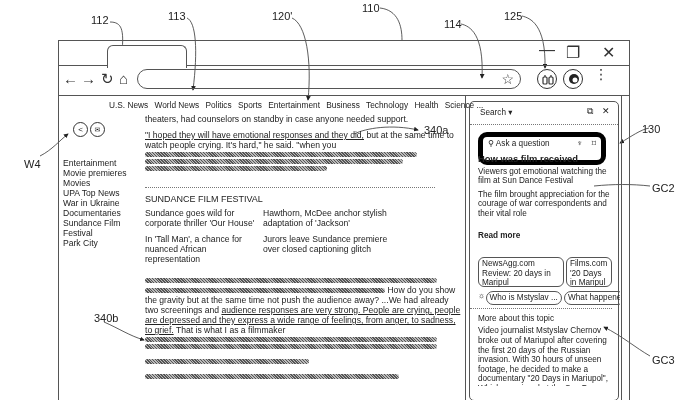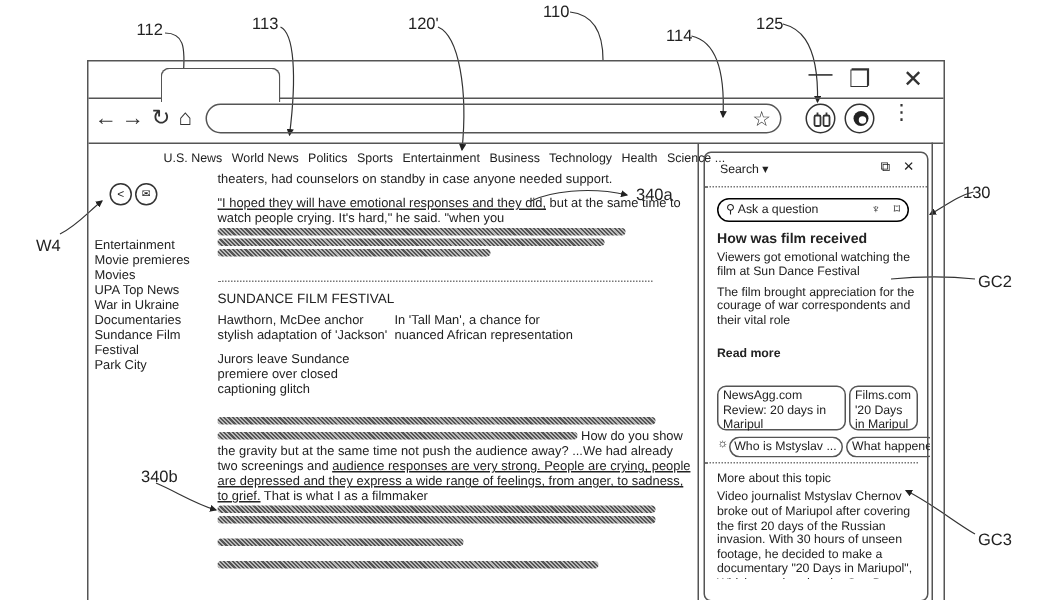--- a/index.html
+++ b/index.html
@@ -132,20 +132,21 @@
 
     <div class="article">
       <div>theaters, had counselors on standby in case anyone needed support.</div>
       <div style="margin-top:6px"><span class="u">"I hoped they will have emotional responses and they did,</span><span> but at the same time to watch people crying. It's hard," he said. "when you</span></div>
       <div class="bar" style="width:272px"></div>
       <div class="bar" style="width:258px"></div>
       <div class="bar" style="width:182px"></div>
       <div class="hr" style="margin-top:16px;width:290px"></div>
       <div style="margin-top:6px;font-size:9px">SUNDANCE FILM FESTIVAL</div>
       <div style="display:grid;grid-template-columns:118px 130px;column-gap:0;row-gap:6px;margin-top:4px">
+        <div>Sundance goes wild for corporate thriller 'Our House'</div>
         <div>Hawthorn, McDee anchor stylish adaptation of 'Jackson'</div>
         <div>In 'Tall Man', a chance for nuanced African representation</div>
         <div>Jurors leave Sundance premiere over closed captioning glitch</div>
       </div>
       <div class="bar" style="width:292px;margin-top:14px"></div>
       <div style="position:relative">
         <div class="bar" style="width:240px;display:inline-block;vertical-align:middle;margin:0"></div>
         <span>How do you show the gravity but at the same time not push the audience away? ...We had already two screenings and </span><span class="u">audience responses are very strong. People are crying, people are depressed and they express a wide range of feelings, from anger, to sadness, to grief.</span><span> That is what I as a filmmaker</span>
       </div>
       <div class="bar" style="width:292px"></div>
@@ -154,21 +155,21 @@
       <div class="bar" style="width:254px;margin-top:10px"></div>
     </div>
 
     <div class="divider"></div>
 
     <div class="panel">
       <div style="position:absolute;left:10px;top:6px"><span>Search</span> ▾</div>
       <span style="position:absolute;left:117px;top:5px;font-size:9px">⧉</span>
       <span style="position:absolute;left:132px;top:5px;font-size:9px">✕</span>
       <div class="hr" style="position:absolute;left:0;top:22px;width:148px"></div>
-      <div style="position:absolute;left:8px;top:30px;width:128px;height:16px;border:1px solid #000000;border-radius:9px;box-sizing:border-box;padding:2px 5px">
+      <div style="position:absolute;left:8px;top:30px;width:128px;height:33px;border:5px solid #000000;border-radius:9px;box-sizing:border-box;padding:2px 5px">
         <span>⚲</span> <span>Ask a question</span>
         <span style="position:absolute;right:18px;top:2px">♆</span>
         <span style="position:absolute;right:5px;top:2px">⌑</span>
       </div>
       <div style="position:absolute;left:8px;top:52px;width:134px">
         <div style="font-weight:bold;font-size:9.4px">How was film received</div>
         <div style="margin-top:3px">Viewers got emotional watching the film at Sun Dance Festival</div>
         <div style="margin-top:4px">The film brought appreciation for the courage of war correspondents and their vital role</div>
         <div style="margin-top:12px;font-weight:bold">Read more</div>
         <div style="white-space:nowrap;margin-top:17px">

